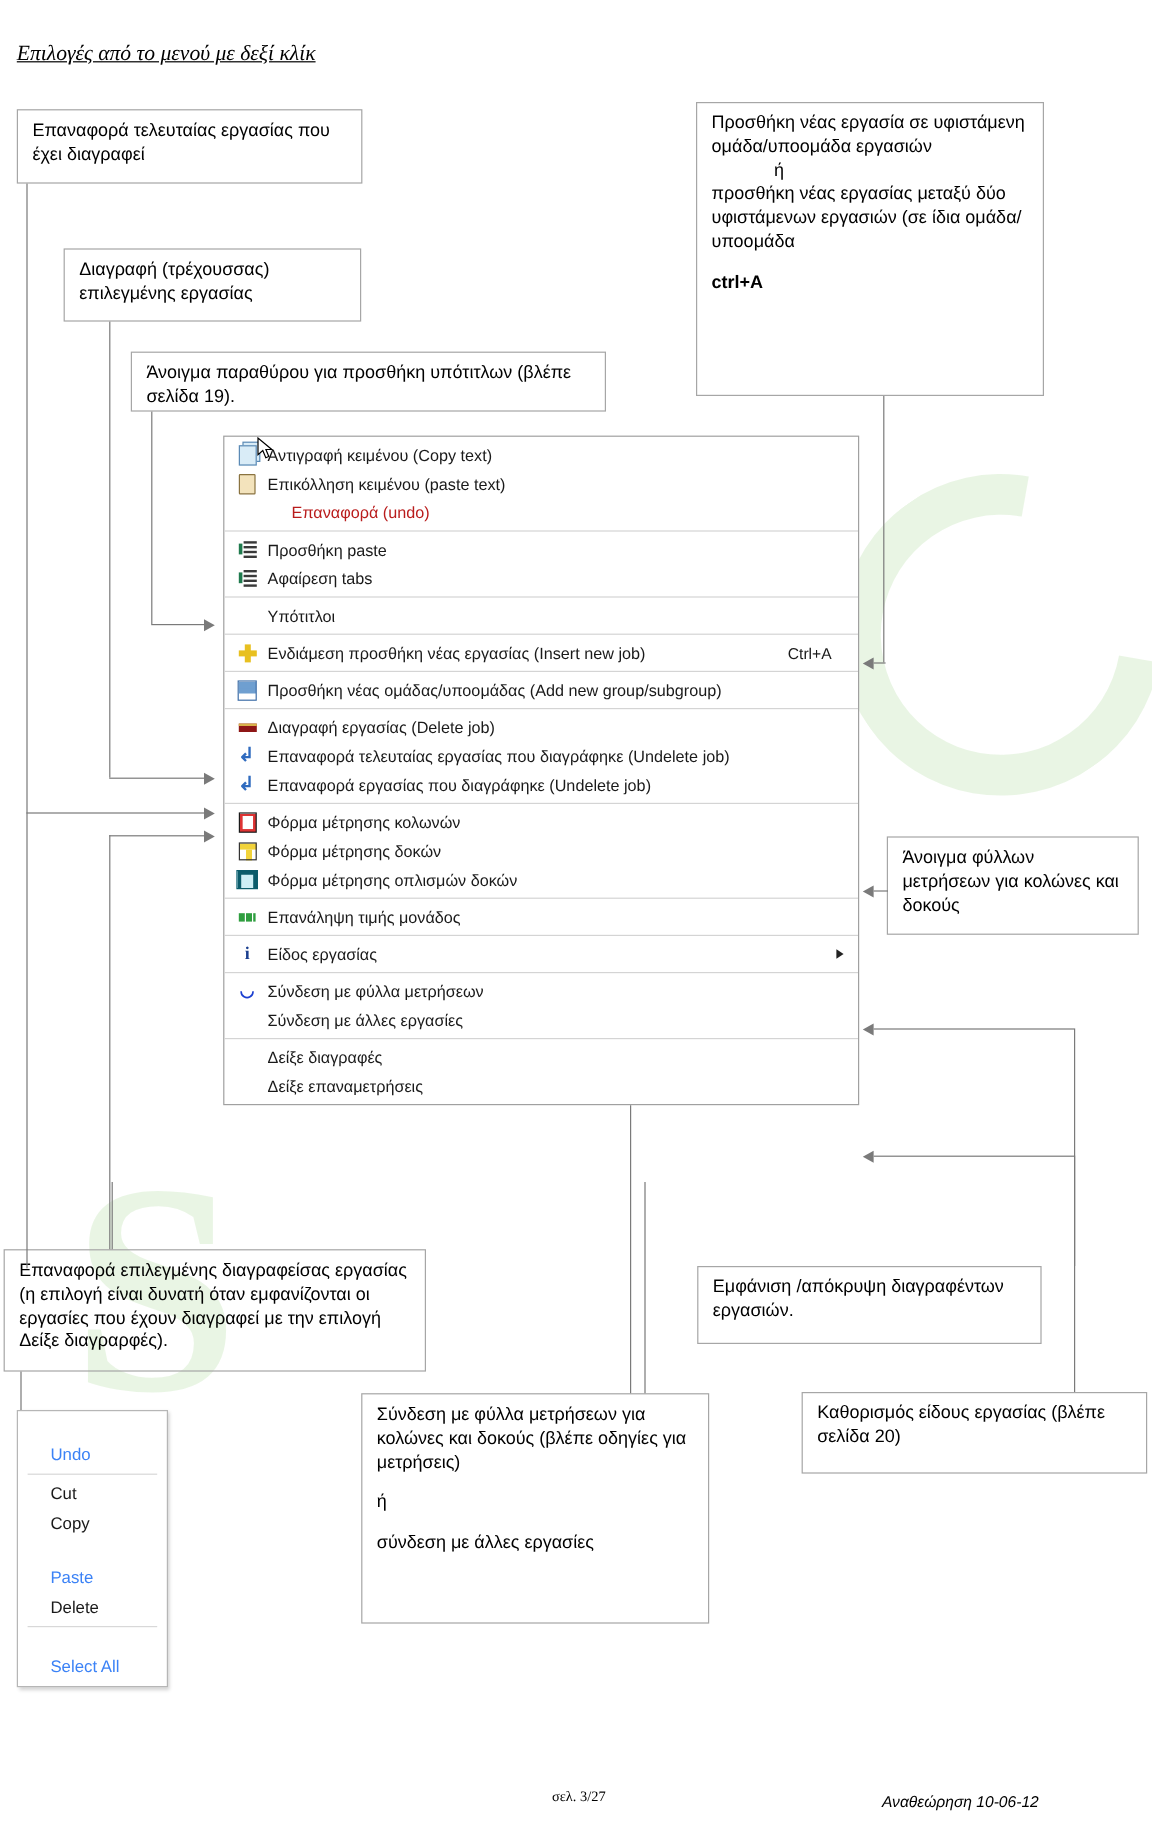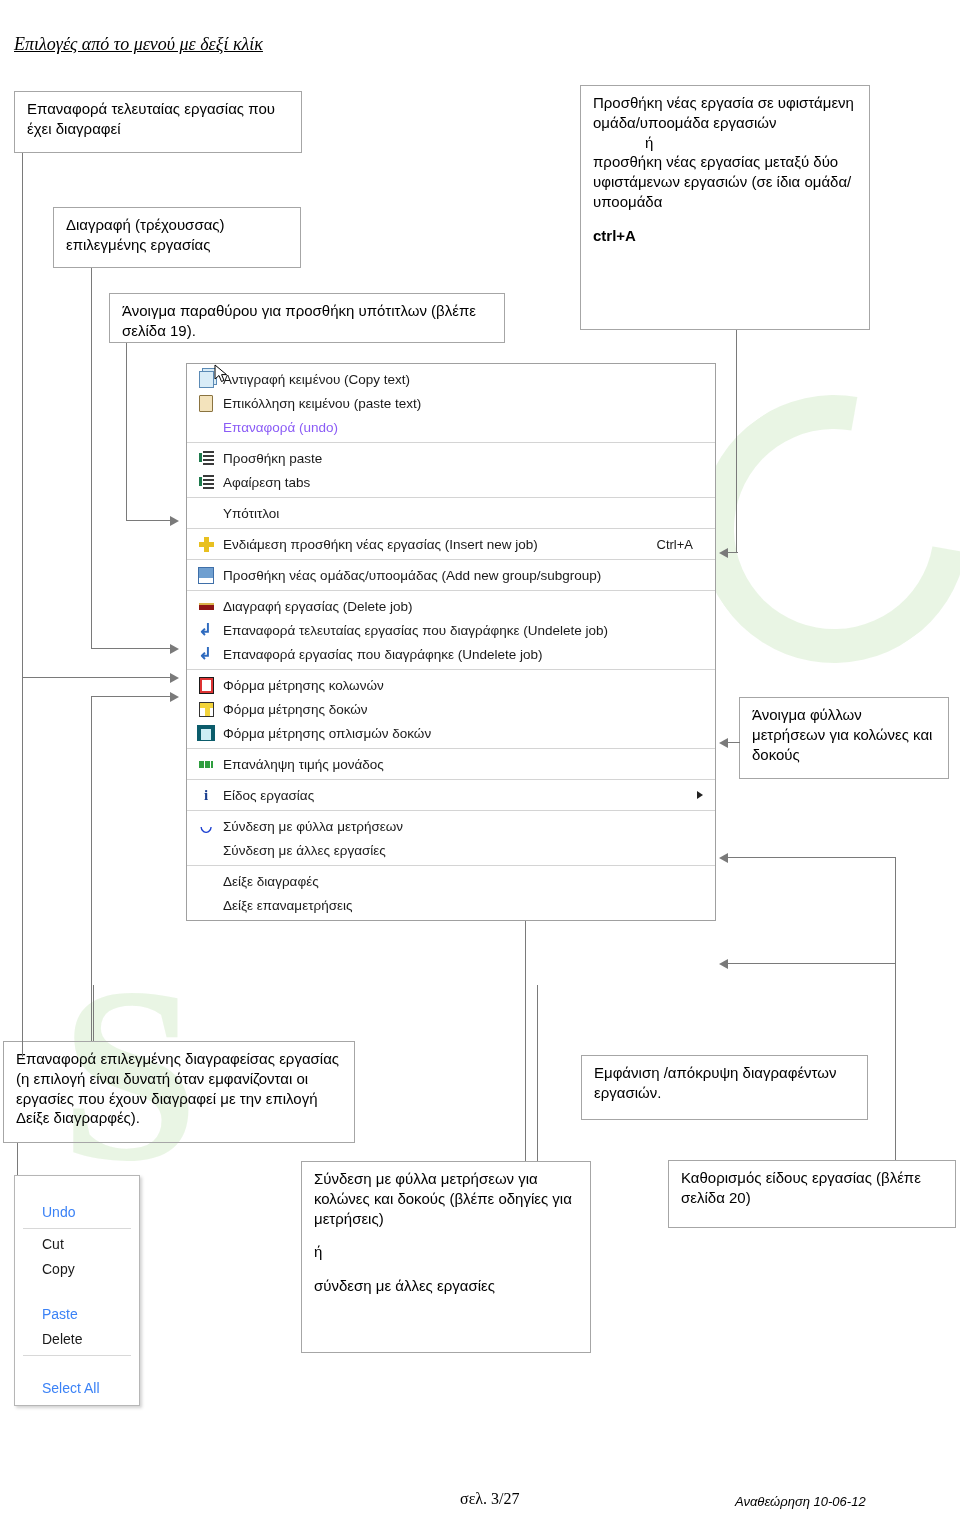--- a/index.html
+++ b/index.html
@@ -118,21 +118,21 @@
   .mi {
     position: relative;
     display: flex;
     align-items: center;
     height: 24px;
     padding-left: 6px;
     font-size: 13.5px;
     color: #1a1a1a;
     white-space: nowrap;
   }
-  .mi.disabled { color: #8b5cf6; }
+  .mi.disabled { color: #b91c1c; gap: 20px; }
   .mi-ico {
     width: 26px;
     min-width: 26px;
     height: 18px;
     display: flex;
     align-items: center;
     justify-content: center;
     margin-right: 4px;
   }
   .mi-label { flex: 1; }
@@ -213,21 +213,21 @@
     color: #1a1a1a;
   }
   .emi.disabled { color: #3b82f6; margin-top: 20px; }
   .esep { height:1px; background:#d8d8d8; margin:3px 8px; }
 
   
   .footer-left {
     position: absolute;
     left: 460px; top: 1490px;
     font-family: "Liberation Serif", serif;
-    font-size: 16px;
+    font-size: 12px;
   }
   .footer-right {
     position: absolute;
     left: 735px; top: 1494px;
     font-family: Liberation Sans, sans-serif;
     font-size: 13px;
     font-style: italic;
   }
 </style>
 </head>

